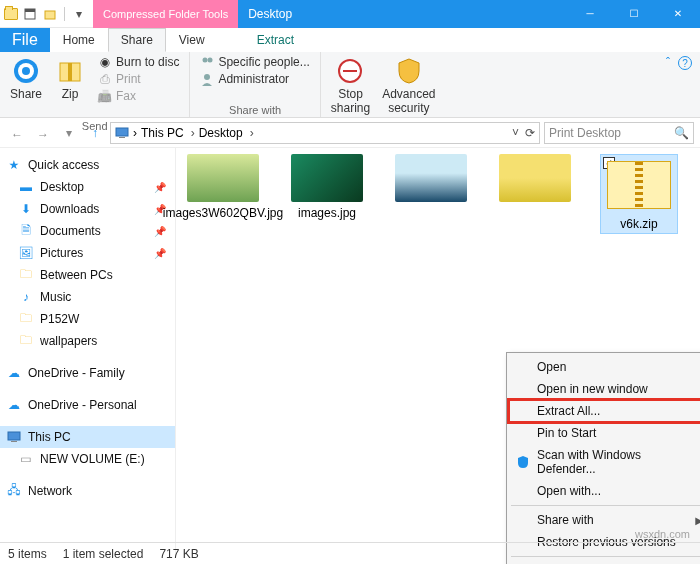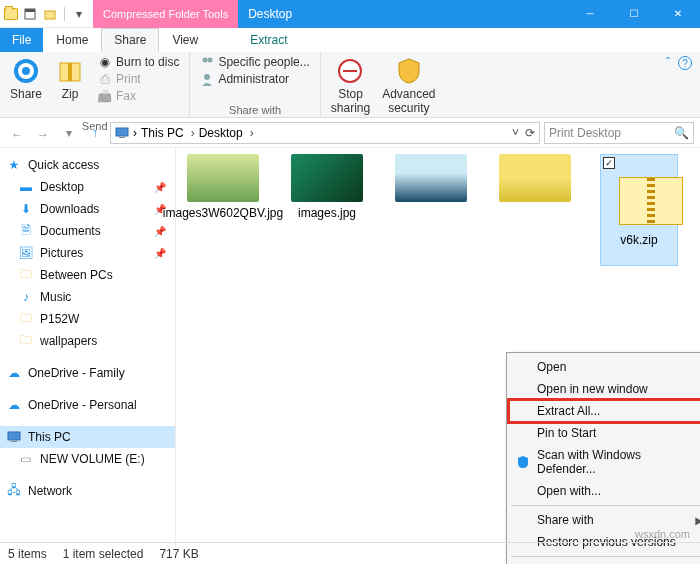--- a/index.html
+++ b/index.html
@@ -13,21 +13,21 @@
 .qat-icn { width:16px; height:16px; display:flex; align-items:center; justify-content:center; color:#555; }
 .qat-sep { width:1px; height:14px; background:#ccc; margin:0 2px; }
 .tb-tabtools { background:#ff7db0; color:#fff; padding:4px 10px; font-size:11px; height:28px; display:flex; align-items:center; margin-left:6px; }
 .tb-title { background:#1e91ea; color:#fff; flex:1; height:28px; display:flex; align-items:center; padding-left:10px; font-size:12px; }
 .win-ctrl { display:flex; }
 .win-btn { width:44px; height:28px; display:flex; align-items:center; justify-content:center; background:#1e91ea; color:#fff; font-size:10px; }
 .win-close { background:#1e91ea; }
 
 
 .tabs { height:24px; display:flex; align-items:stretch; }
-.tab-file { background:#1e91ea; color:#fff; padding:4px 12px; font-size:12px; display:flex; align-items:center; }
+.tab-file { background:#1e91ea; color:#fff; padding:4px 12px; font-size:16px; display:flex; align-items:center; }
 .tab { padding:4px 12px; font-size:12px; display:flex; align-items:center; color:#333; border:1px solid transparent; }
 .tab.active { border:1px solid #d0d0d0; border-bottom:1px solid #f5f6f7; background:#f5f6f7; }
 .tab.extract { color:#0f766e; margin-left:26px; }
 
 
 .ribbon { height:66px; background:#f5f6f7; border-bottom:1px solid #ddd; display:flex; }
 .rg { border-right:1px solid #e0e0e0; padding:2px 6px 1px 6px; display:flex; flex-direction:column; }
 .rg-body { display:flex; gap:4px; flex:1; align-items:flex-start; }
 .rg-label { text-align:center; font-size:11px; color:#666; margin-top:16px; }
 .rbtn-large { display:flex; flex-direction:column; align-items:center; gap:1px; padding:2px 4px; font-size:11px; color:#333; }
@@ -57,21 +57,21 @@
 .side-item .pin { margin-left:auto; color:#888; font-size:10px; }
 .side-item .sicn { width:16px; height:16px; display:flex; align-items:center; justify-content:center; flex-shrink:0; }
 .side-group { padding-left:6px; }
 .side-sel { background:#cce8ff; }
 .side-gap { height:10px; }
 
 .content { flex:1; padding:6px 8px; position:relative; }
 .items { display:flex; gap:26px; align-items:flex-start; flex-wrap:wrap; }
 .item { width:78px; display:flex; flex-direction:column; align-items:center; gap:4px; text-align:center; font-size:11px; }
 .thumb { width:72px; height:48px; border-radius:2px; }
-.zip-sel { border:1px solid #99d1ff; background:#cce8ff; padding:18px; position:relative; }
+.zip-sel { border:1px solid #99d1ff; background:#cce8ff; padding:2px; position:relative; }
 .zip-chk { position:absolute; top:2px; left:2px; width:12px; height:12px; border:1px solid #333; background:#fff; font-size:9px; color:#111; display:flex; align-items:center; justify-content:center; }
 .zip-icn { width:64px; height:48px; background:#fff2b3; border:1px solid #d8a818; position:relative; margin:4px auto; }
 .zip-icn::before { content:''; position:absolute; left:50%; top:0; bottom:0; width:8px; margin-left:-4px; background:repeating-linear-gradient(#c78c06 0 3px,#fff2b3 3px 6px); }
 
 
 .menu { position:absolute; left:330px; top:204px; width:210px; background:#f5f5f5; border:1px solid #a0a0a0; box-shadow:3px 3px 6px rgba(0,0,0,.25); padding:3px 2px; }
 .mi { display:flex; align-items:center; gap:8px; padding:4px 10px 4px 28px; font-size:12px; color:#111; position:relative; }
 .mi .micn { position:absolute; left:6px; width:16px; height:16px; display:flex; align-items:center; justify-content:center; }
 .mi .arrow { margin-left:auto; color:#555; font-size:10px; }
 .msep { height:1px; background:#d0d0d0; margin:3px 2px; }

